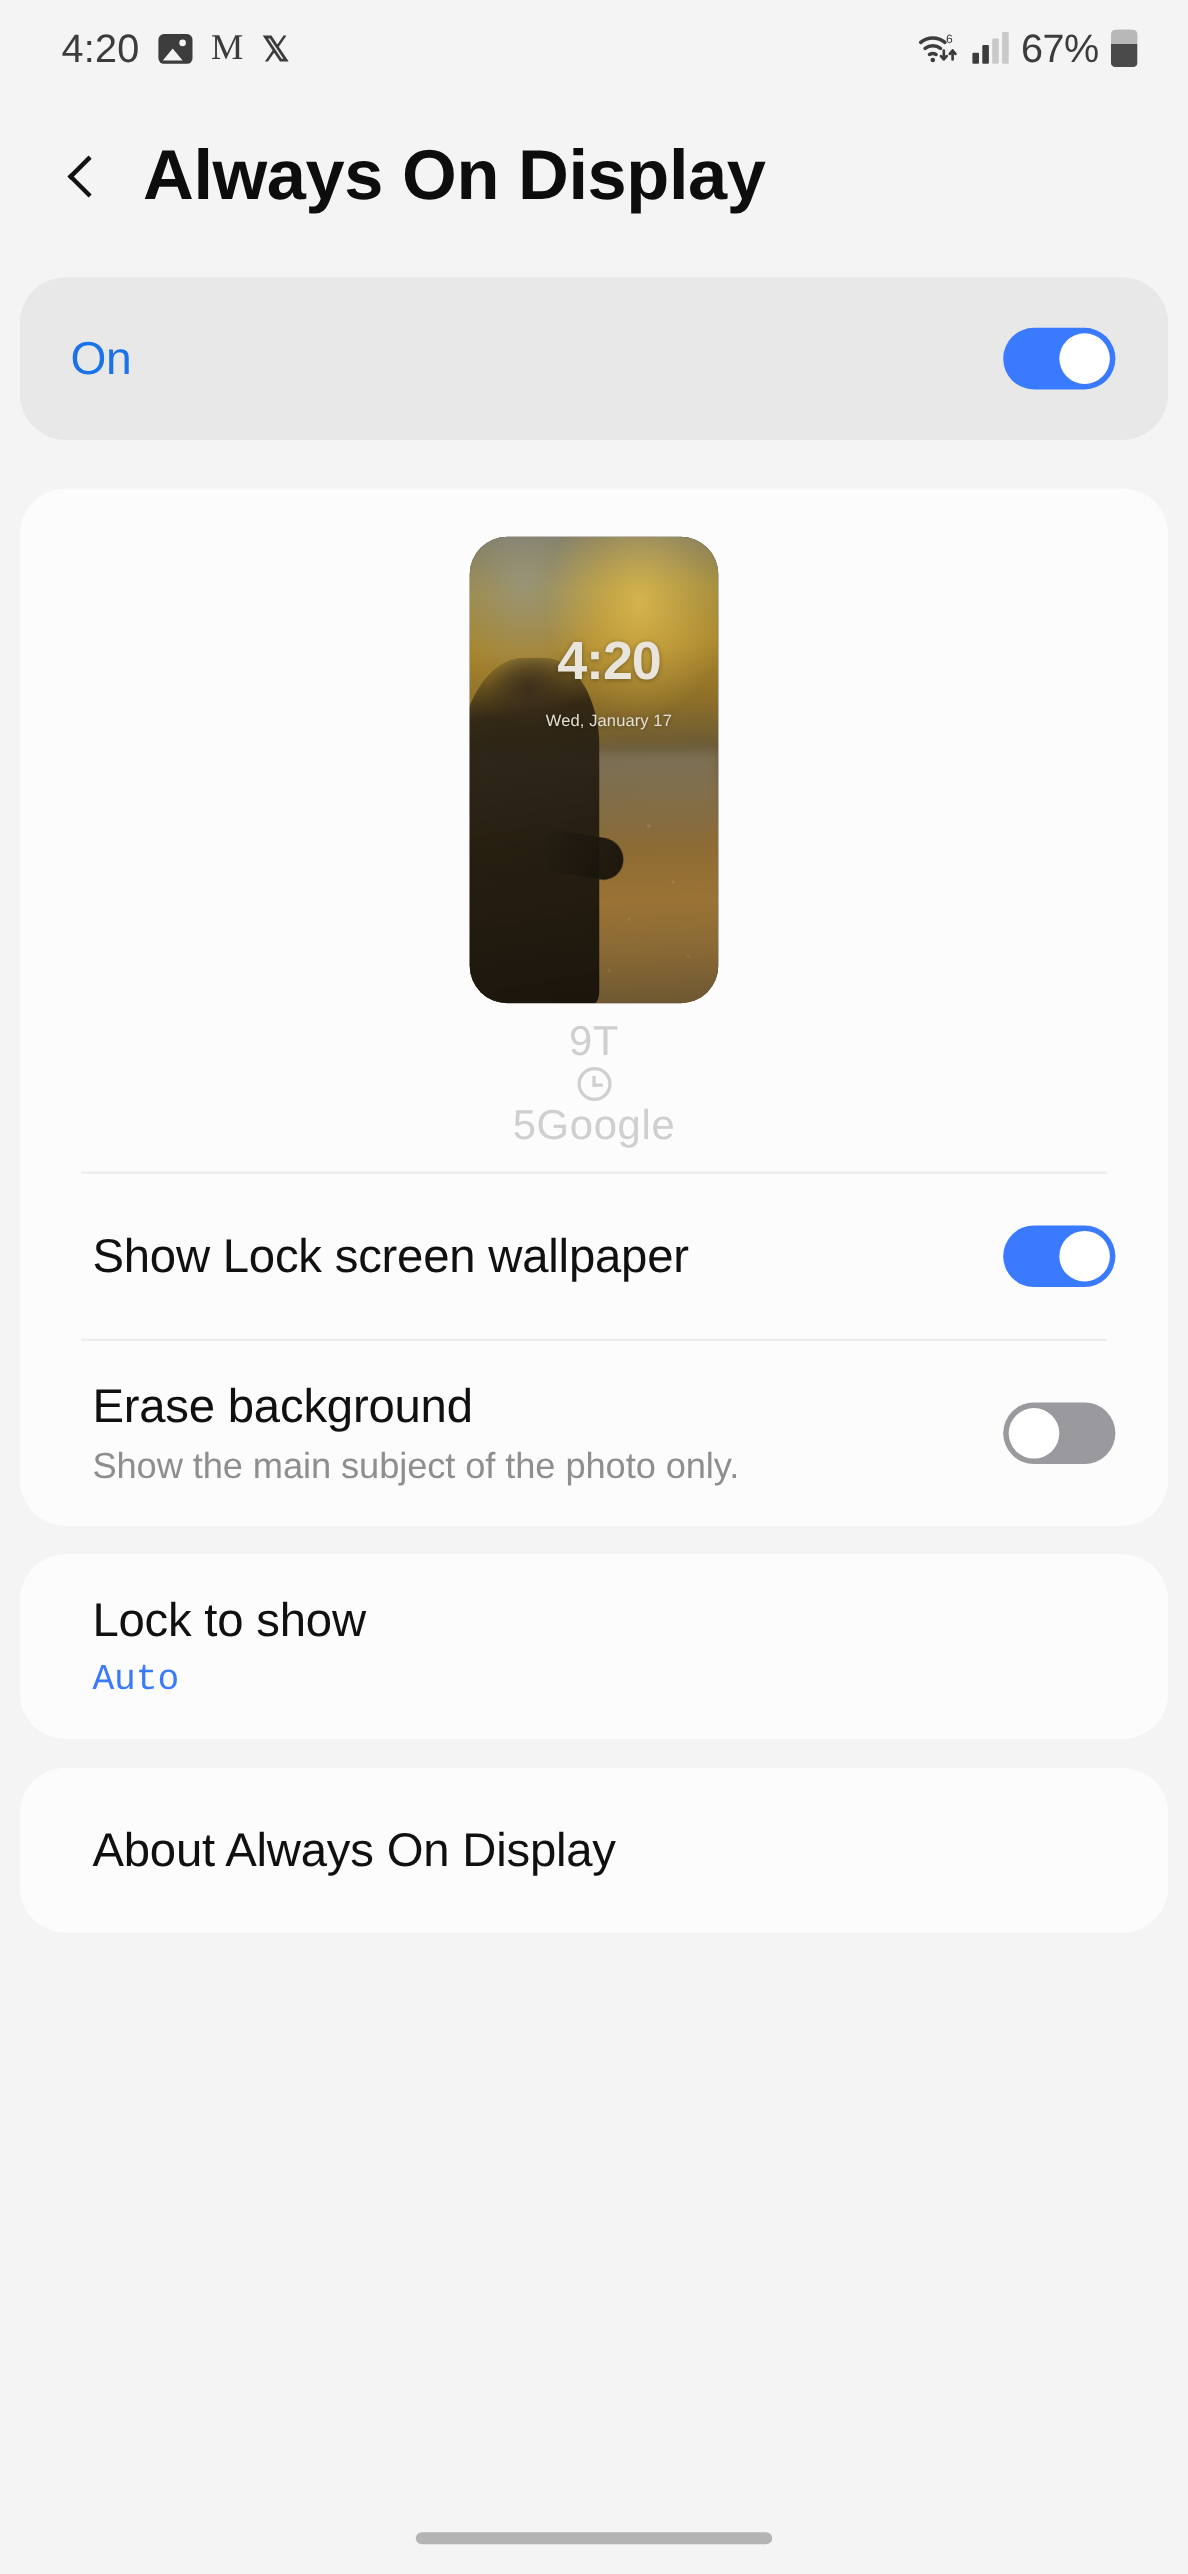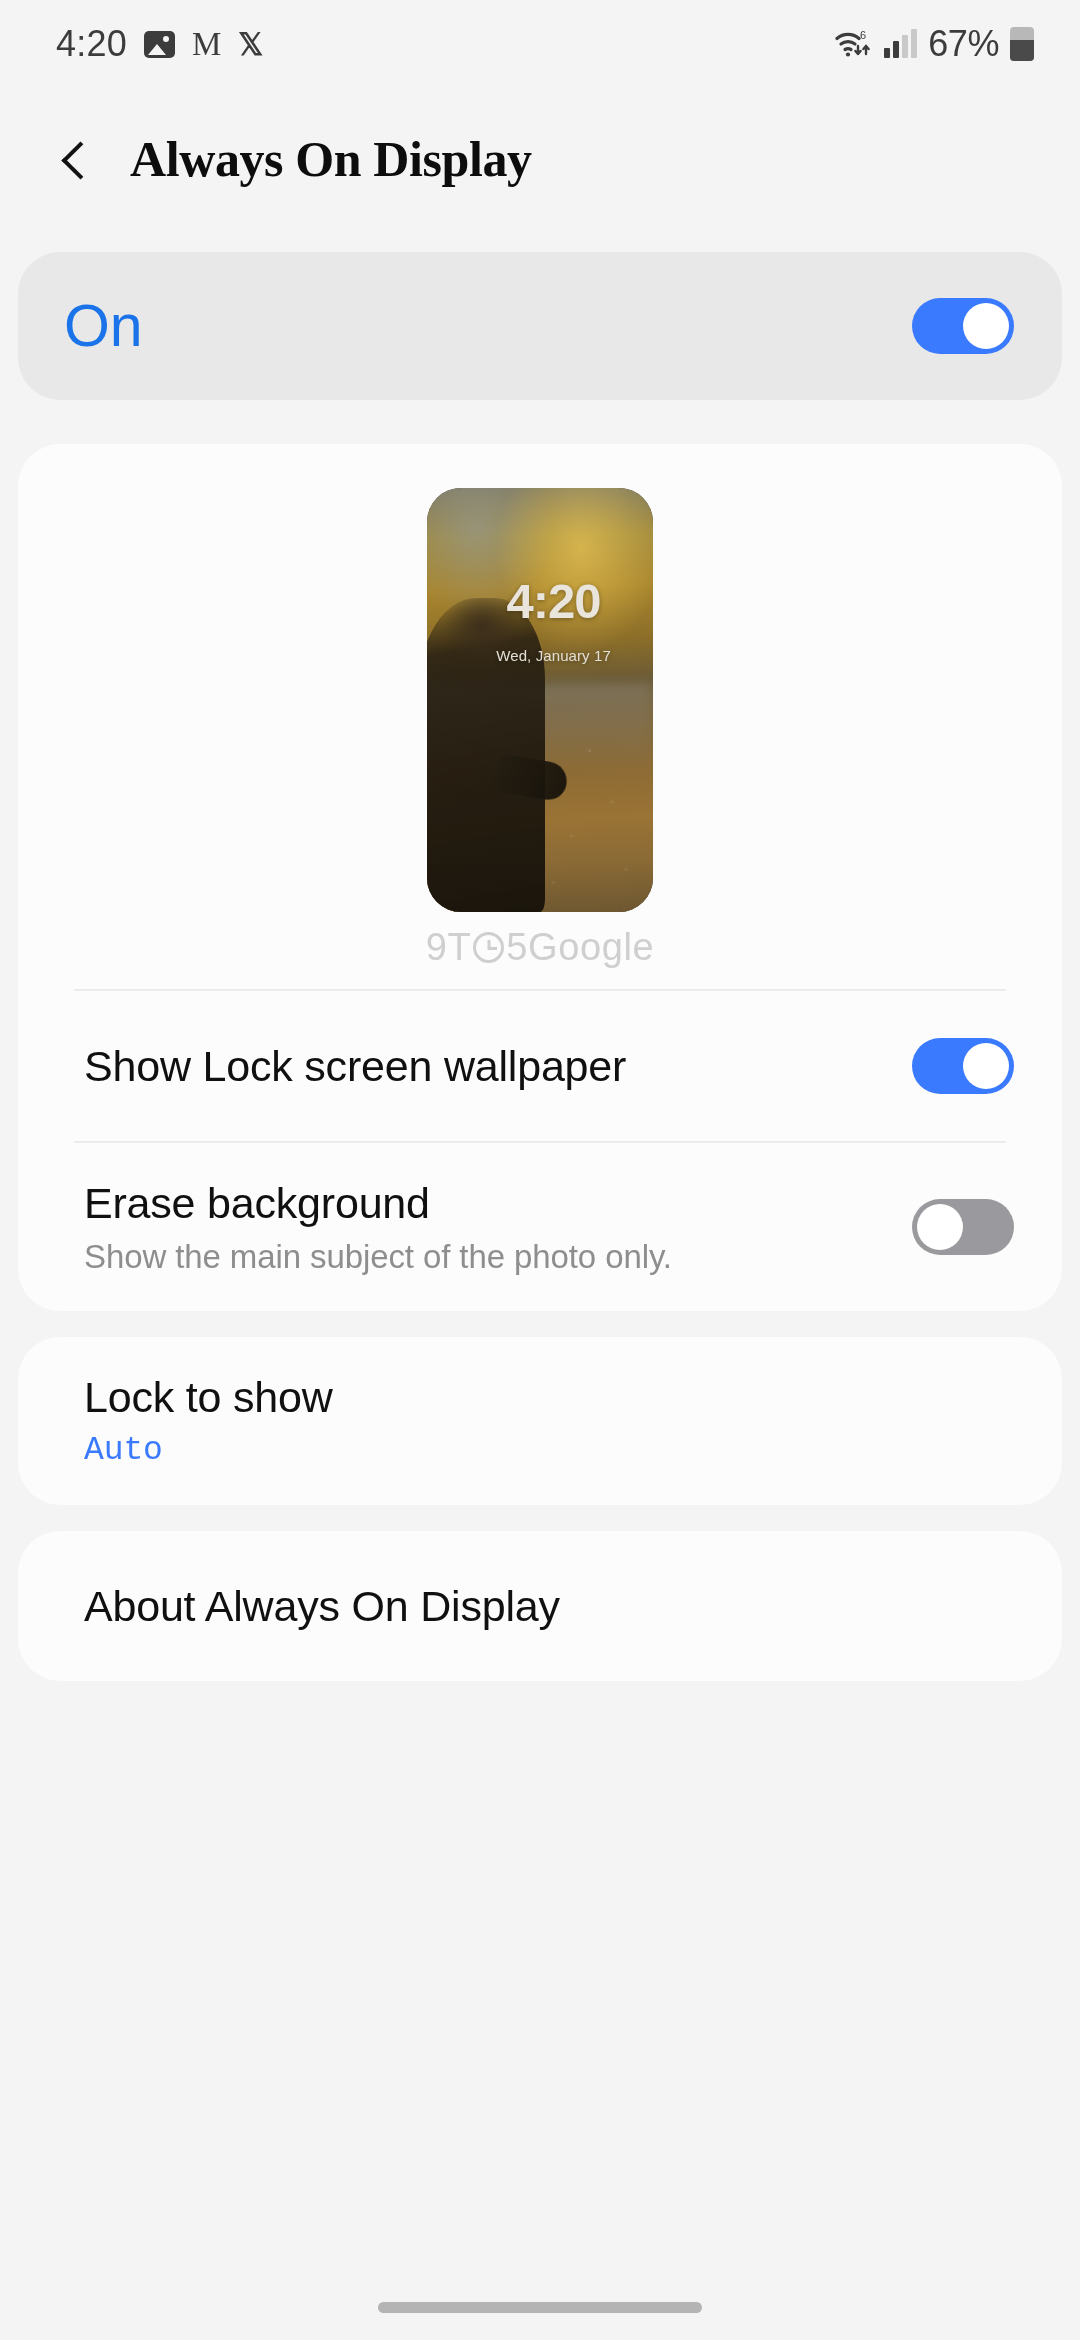--- a/index.html
+++ b/index.html
@@ -103,44 +103,43 @@
   .back-chevron::before {
     content:"";
     position:absolute;
     left: 11px; top: 5px;
     width: 23px; height: 23px;
     border-left: 4px solid #121212;
     border-bottom: 4px solid #121212;
     transform: rotate(45deg);
   }
   .page-title {
-    font-size: 50px;
+    font-size: 64px;
     font-weight: 700;
     color: #0d0d0d;
     letter-spacing: -0.4px;
-    font-family: Liberation Serif, serif;
   }
 
   
   .card {
     margin: 0 18px;
     background: #fcfcfc;
     border-radius: 42px;
   }
   .card.master {
     background: #e8e8e8;
     height: 148px;
     display: flex;
     align-items: center;
     justify-content: space-between;
     padding: 0 48px 0 46px;
     margin-top: 22px;
   }
   .master-label {
-    font-size: 59px;
+    font-size: 42px;
     color: #1a73e8;
     font-weight: 400;
     letter-spacing: -0.2px;
   }
 
   
   .switch {
     width: 102px; height: 56px;
     border-radius: 28px;
     background: #3a7afe;
@@ -249,21 +248,21 @@
     letter-spacing: 0.1px;
     text-shadow: 0 1px 4px rgba(0,0,0,0.35);
   }
   .watermark {
     text-align: center;
     font-size: 38px;
     color: #cfcfcf;
     letter-spacing: 0.6px;
     padding: 14px 0 20px 0;
     font-weight: 400;
-    display:flex; align-items:center; justify-content:center; gap:1px;
+    display:flex; align-items:center; justify-content:center; gap:1px;flex-direction:column;
   }
   .wm-clock {
     width: 31px; height: 31px;
     border: 3px solid #cfcfcf;
     border-radius: 50%;
     position: relative;
     display:inline-block;
     margin: 0 1px;
   }
   .wm-clock::before {

